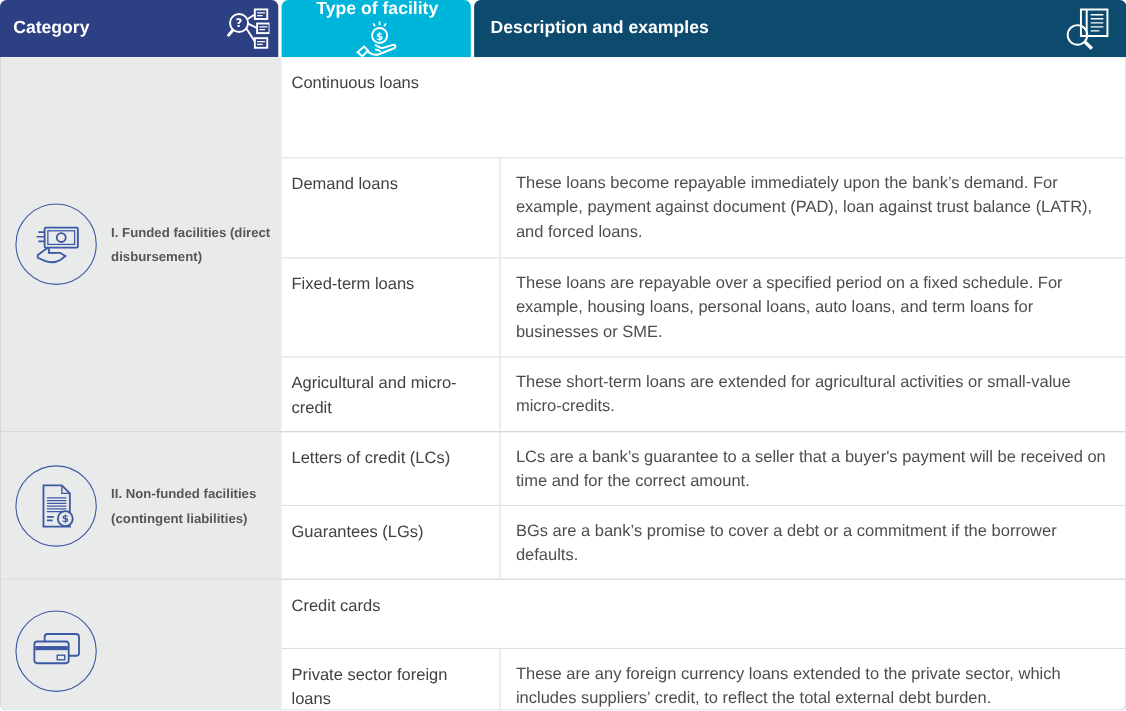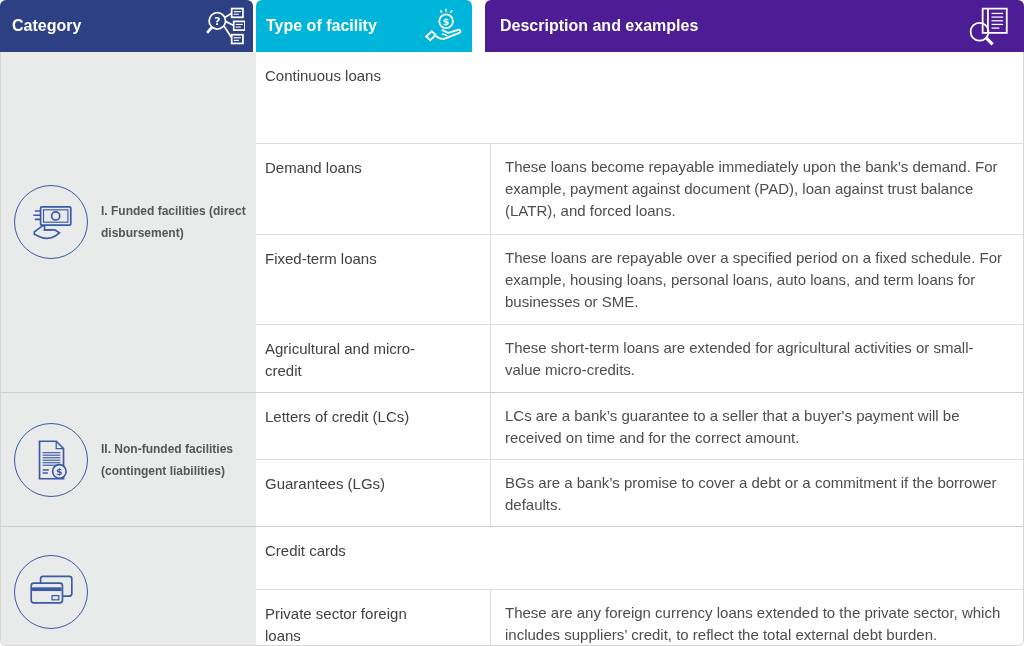--- a/index.html
+++ b/index.html
@@ -13,22 +13,22 @@
   .table-wrap { width:1024px; height:646px; display:flex; flex-direction:column; }
 
   
   .header-row { display:flex; height:52px; flex:0 0 52px; background:#ffffff; }
   .hcell {
     display:flex; align-items:center; justify-content:space-between;
     color:#ffffff; font-weight:bold; font-size:16px;
   }
   .hcell .hlabel { white-space:nowrap; }
   .h-cat  { width:253px; margin-right:3px; background:#2d4083; border-radius:6px 6px 0 0; padding:0 8px 0 12px; }
-  .h-type { width:216px; margin-right:13px; background:#00b5da; border-radius:6px 6px 0 0; padding:0 8px 0 10px; }
-  .h-desc { flex:1; background:#4c1d95; border-radius:6px 6px 0 0; padding:0 12px 0 15px;gap:24px; }
+  .h-type { width:172px; margin-right:3px; background:#00b5da; border-radius:6px 6px 0 0; padding:0 8px 0 10px;flex-direction:column; }
+  .h-desc { flex:1; background:#0c4a6e; border-radius:6px 6px 0 0; padding:0 12px 0 15px;gap:24px; }
   .hicon { flex:0 0 auto; display:flex; align-items:center; }
 
   
   .body {
     flex:1; display:flex; flex-direction:column;
     border:1px solid #d5d5d5; border-top:none;
     border-radius:0 0 6px 6px; overflow:hidden; background:#ffffff;
   }
   .section { display:flex; }
   .section + .section { border-top:1px solid #cfcfcf; }
@@ -41,21 +41,21 @@
     width:74px; height:74px; flex:0 0 74px;
     border:1.5px solid #3c59a5; border-radius:50%;
     display:flex; align-items:center; justify-content:center;
   }
   .cat-label {
     margin-left:13px; width:155px;
     font-weight:bold; font-size:12px; line-height:22px; color:#565658;
   }
 
   .rows { flex:1; display:flex; flex-direction:column; }
-  .row { display:flex;gap:36px; }
+  .row { display:flex; }
   .row + .row { border-top:1px solid #dedede;justify-content:flex-end; }
   .type-cell {
     width:198px; flex:0 0 198px;
     padding:13px 10px 10px 9px;
     font-size:15px; line-height:22px; color:#414143;
   }
   .desc-cell {
     flex:1; border-left:1px solid #dedede;
     padding:12px 16px 10px 14px;
     font-size:15px; line-height:22px; color:#4d4d4f;

